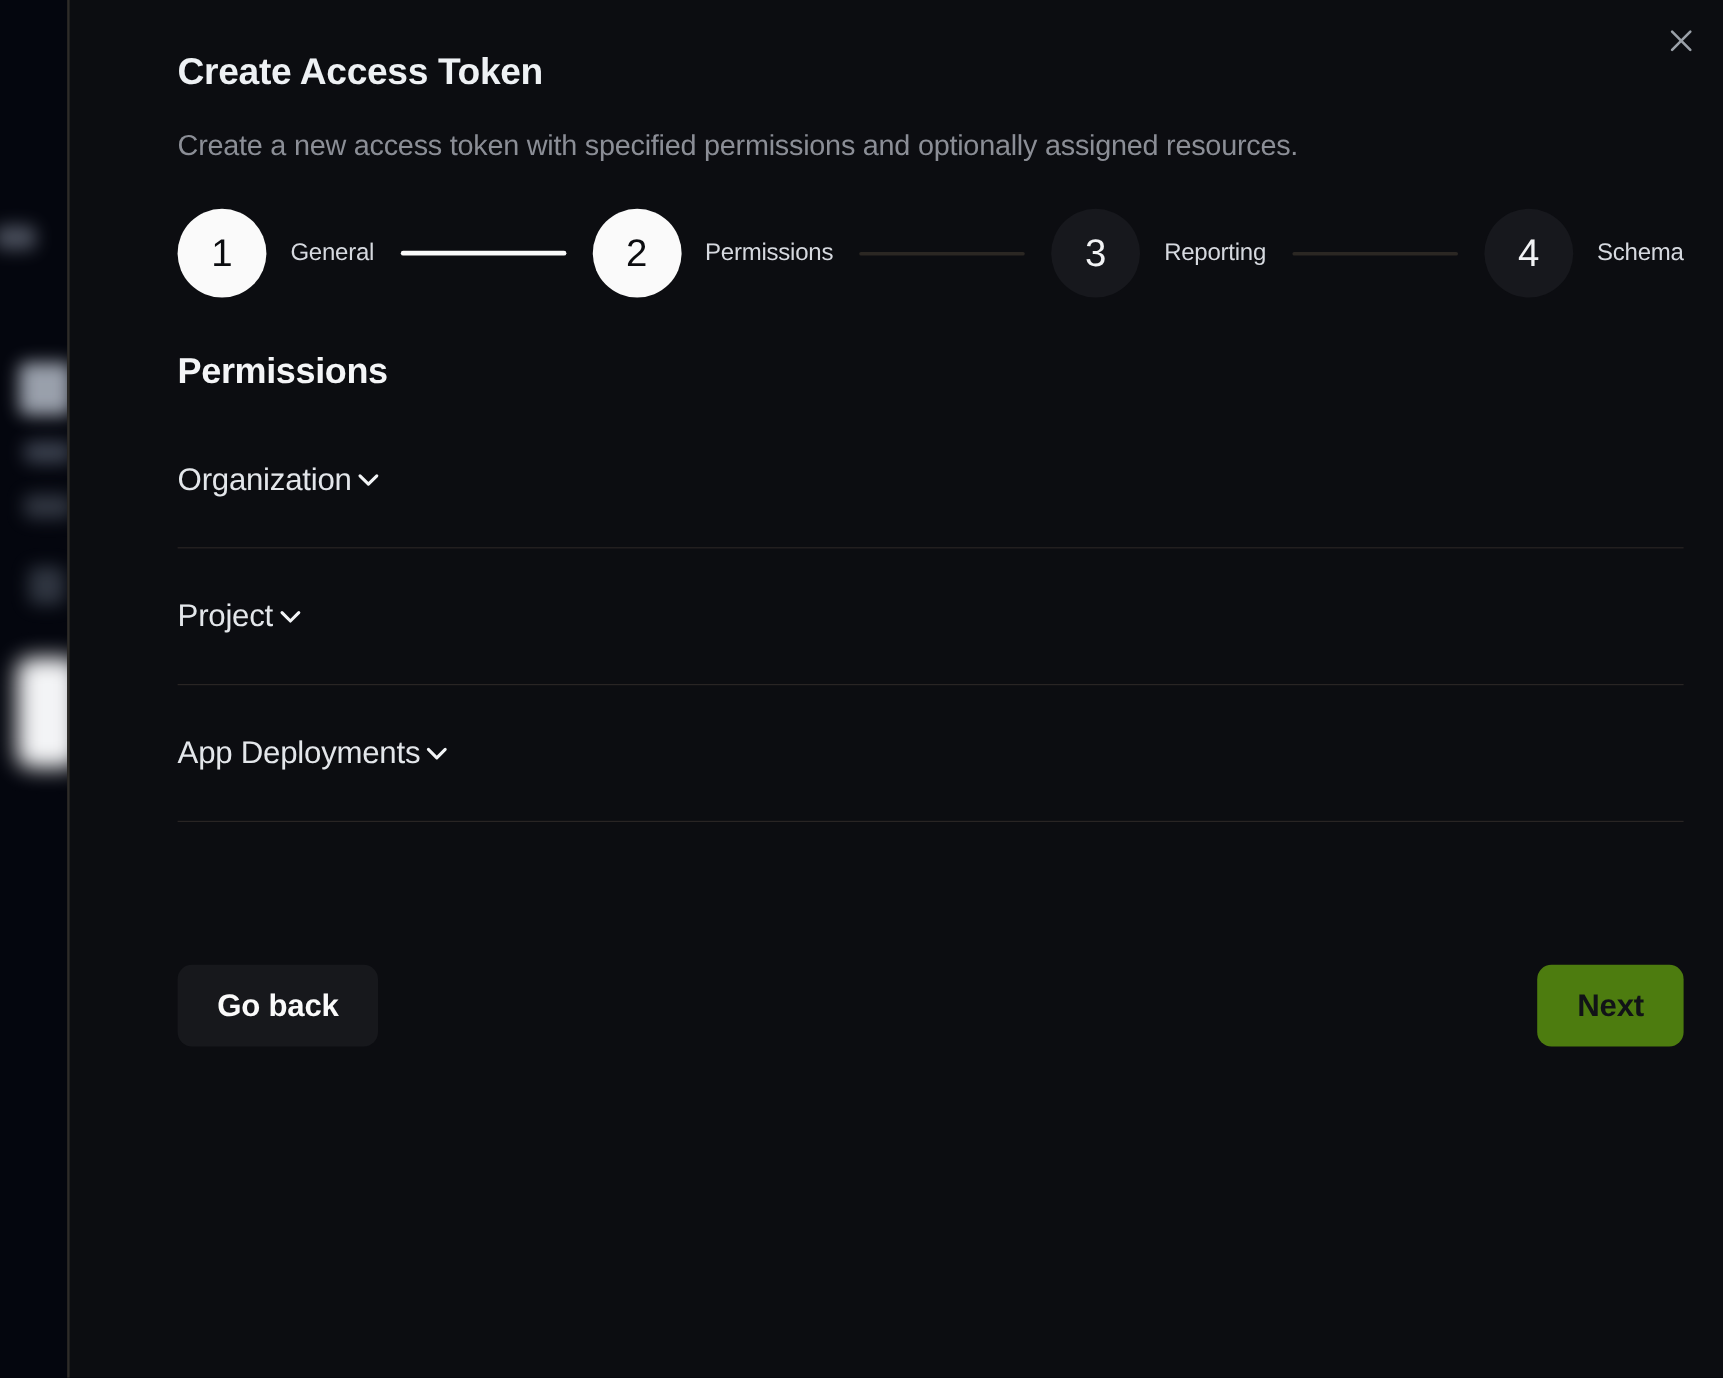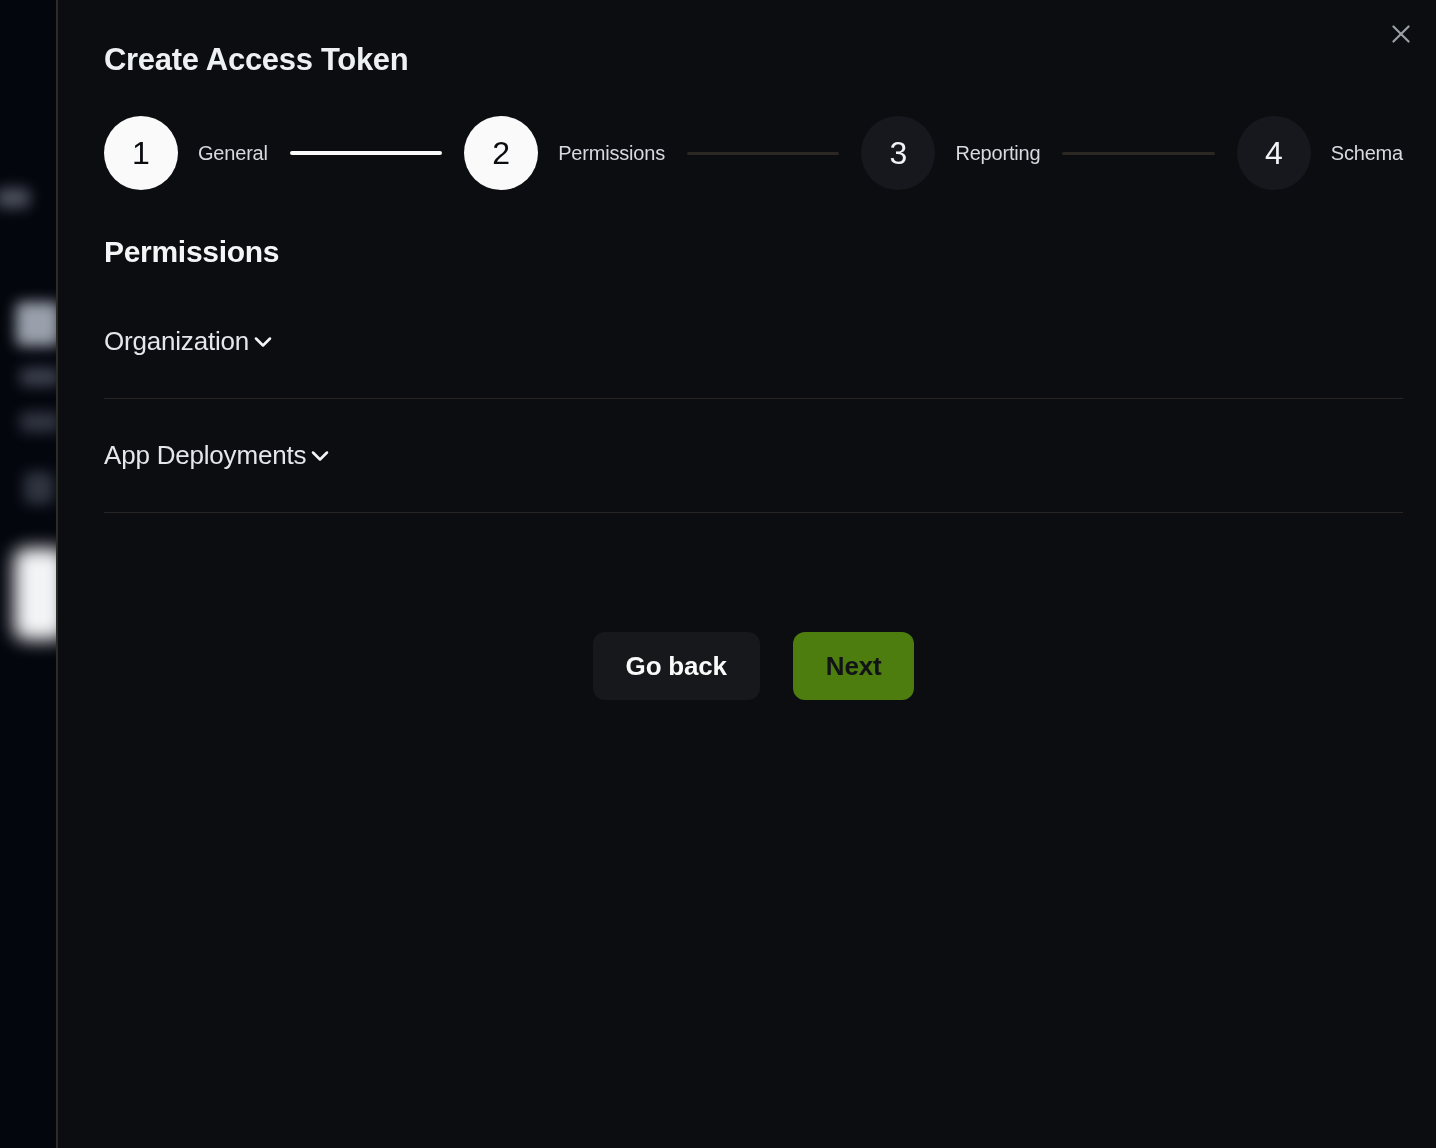--- a/index.html
+++ b/index.html
@@ -22,20 +22,21 @@
   .bb4 { left: 20px;  top: 412px; width: 40px; height: 20px; background: #3d434f; opacity: .8; }
   .bb5 { left: 24px;  top: 472px; width: 30px; height: 32px; background: #3a414d; opacity: .8; }
   .bb6 { left: 14px;  top: 548px; width: 52px; height: 92px; background: #f3f4f6; border-radius: 12px; filter: blur(9px); }
 
   
   .modal {
     position: absolute; left: 56px; top: 0; width: 1380px; height: 1148px;
     background: #0c0d11;
     border-left: 2px solid #2e2c29;
     color: #eef1f4;
+    padding-left: 44px;
   }
   .modal-inner { position: relative; height: 100%; padding: 0 33px 0 46px; }
 
   .close-btn {
     position: absolute; top: 20px; right: 20px;
     width: 30px; height: 30px;
     background: transparent; border: none; cursor: pointer;
     display: flex; align-items: center; justify-content: center;
   }
   .close-btn svg { width: 26px; height: 26px; stroke: #9aa0a8; stroke-width: 2; fill: none; stroke-linecap: round; }
@@ -87,21 +88,21 @@
   .perm-row-label { font-size: 26px; font-weight: 500; color: #e3e6ea; letter-spacing: -0.2px; }
   .perm-row-right { display: flex; align-items: center; gap: 15px; }
   .perm-badge { font-size: 26px; font-weight: 600; color: #eceef1; letter-spacing: -0.3px; }
   .perm-badge:empty { display: none; }
   .chev { width: 28px; height: 28px; display: block; }
   .chev svg { width: 28px; height: 28px; stroke: #f2f4f6; stroke-width: 2.2; fill: none; stroke-linecap: round; stroke-linejoin: round; }
 
   
   .footer {
     margin-top: 119px;
-    display: flex; justify-content: center; gap: 33px;
+    display: flex; justify-content: space-between; gap: 33px;
   }
   .btn {
     height: 68px; border: none; border-radius: 12px;
     font-family: inherit; font-size: 26px; font-weight: 600; letter-spacing: -0.2px;
     cursor: pointer; display: flex; align-items: center; justify-content: center;
   }
   .btn-secondary { background: #17181c; color: #fafafa; padding: 0 33px; }
   .btn-primary   { background: #4d7c0f; color: #111317; padding: 0 33px; }
 </style>
 </head>
@@ -122,20 +123,21 @@
     <button class="close-btn">
       <span>
         <svg viewBox="0 0 24 24">
             <line x1="5" y1="5" x2="19" y2="19"></line>
             <line x1="19" y1="5" x2="5" y2="19"></line>
           </svg>
       </span>
     </button>
 
     <h1 class="modal-title">Create Access Token</h1>
+    <p class="modal-desc">Create a new access token with specified permissions and optionally assigned resources.</p>
 
     <div class="stepper">
       <div class="step done">
         <div class="step-circle">1</div>
         <div class="step-label">General</div>
       </div>
       <div class="connector active"></div>
       <div class="step active">
         <div class="step-circle">2</div>
         <div class="step-label">Permissions</div>
@@ -161,35 +163,46 @@
         <span class="perm-row-right">
 
           <span class="chev">
             <svg viewBox="0 0 24 24">
                 <polyline points="6 9 12 15 18 9"></polyline>
               </svg>
           </span>
         </span>
       </div>
 
-
-
-
       <div class="perm-row">
-        <span class="perm-row-label">App Deployments</span>
+        <span class="perm-row-label">Project</span>
         <span class="perm-row-right">
 
           <span class="chev">
             <svg viewBox="0 0 24 24">
                 <polyline points="6 9 12 15 18 9"></polyline>
               </svg>
           </span>
         </span>
       </div>
 
+
+
+      <div class="perm-row">
+        <span class="perm-row-label">App Deployments</span>
+        <span class="perm-row-right">
+
+          <span class="chev">
+            <svg viewBox="0 0 24 24">
+                <polyline points="6 9 12 15 18 9"></polyline>
+              </svg>
+          </span>
+        </span>
+      </div>
+
     </div>
 
     <div class="footer">
       <button class="btn btn-secondary">Go back</button>
       <button class="btn btn-primary">Next</button>
     </div>
 
   </div>
 </div>
 

